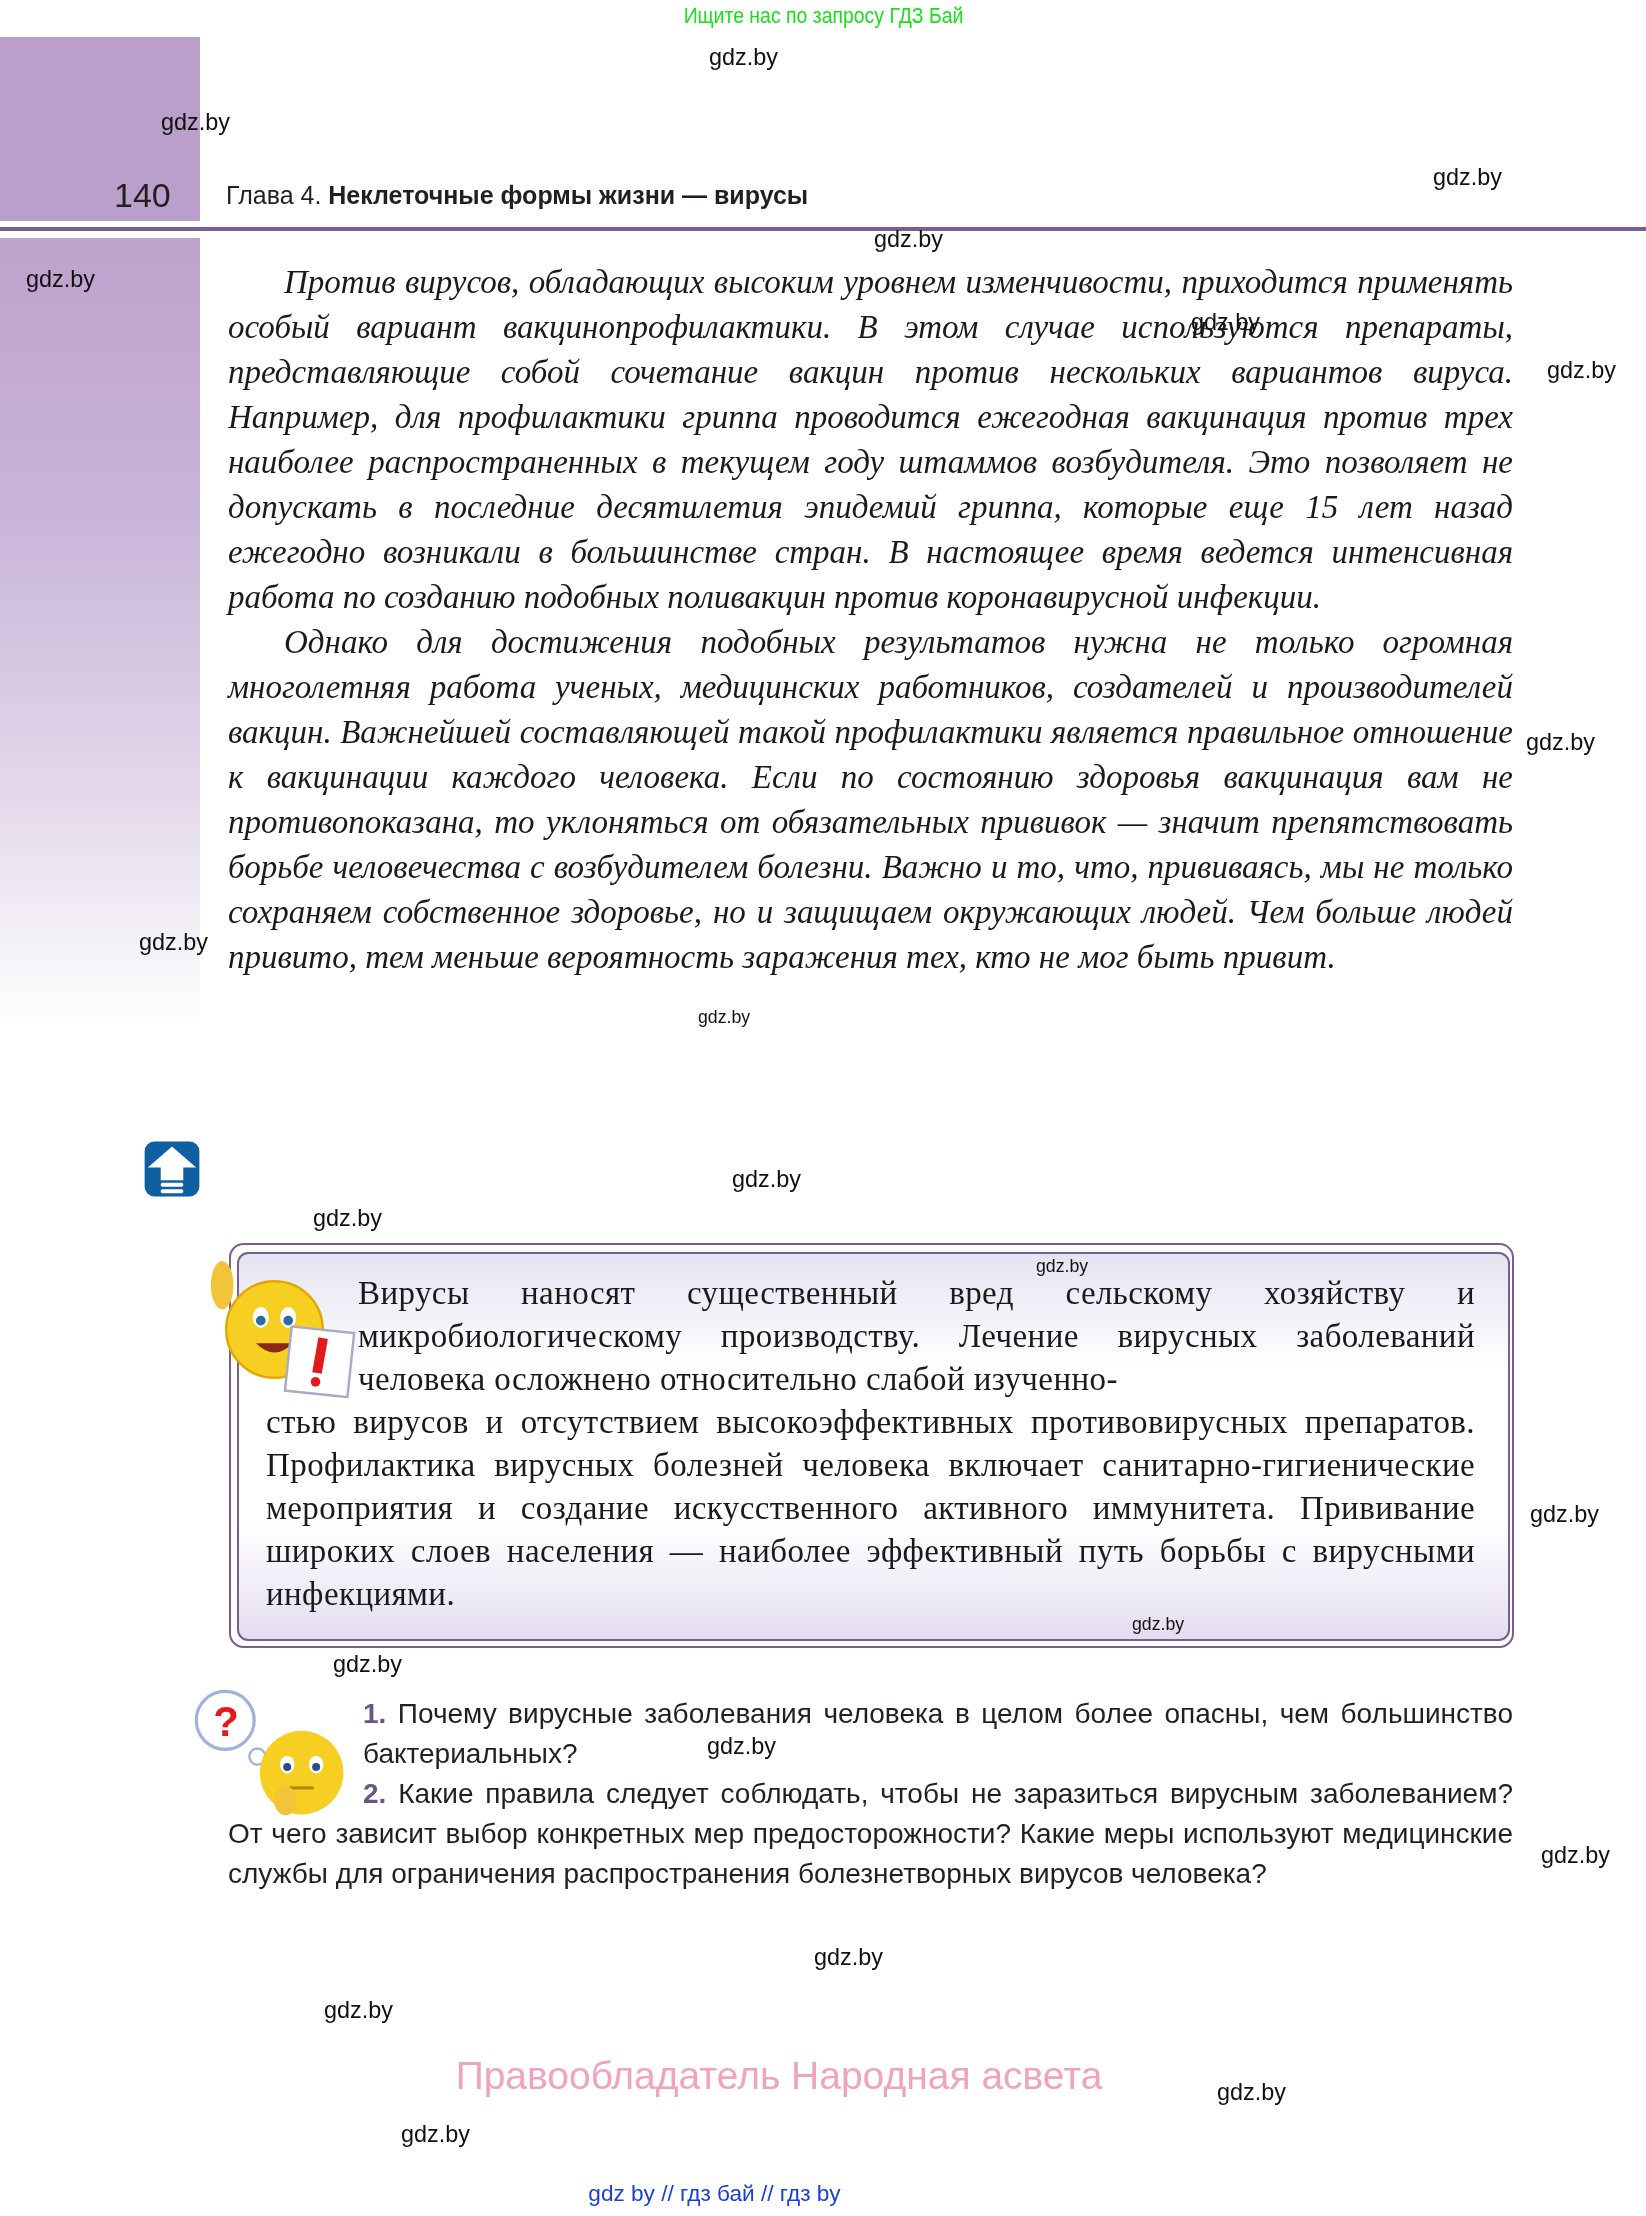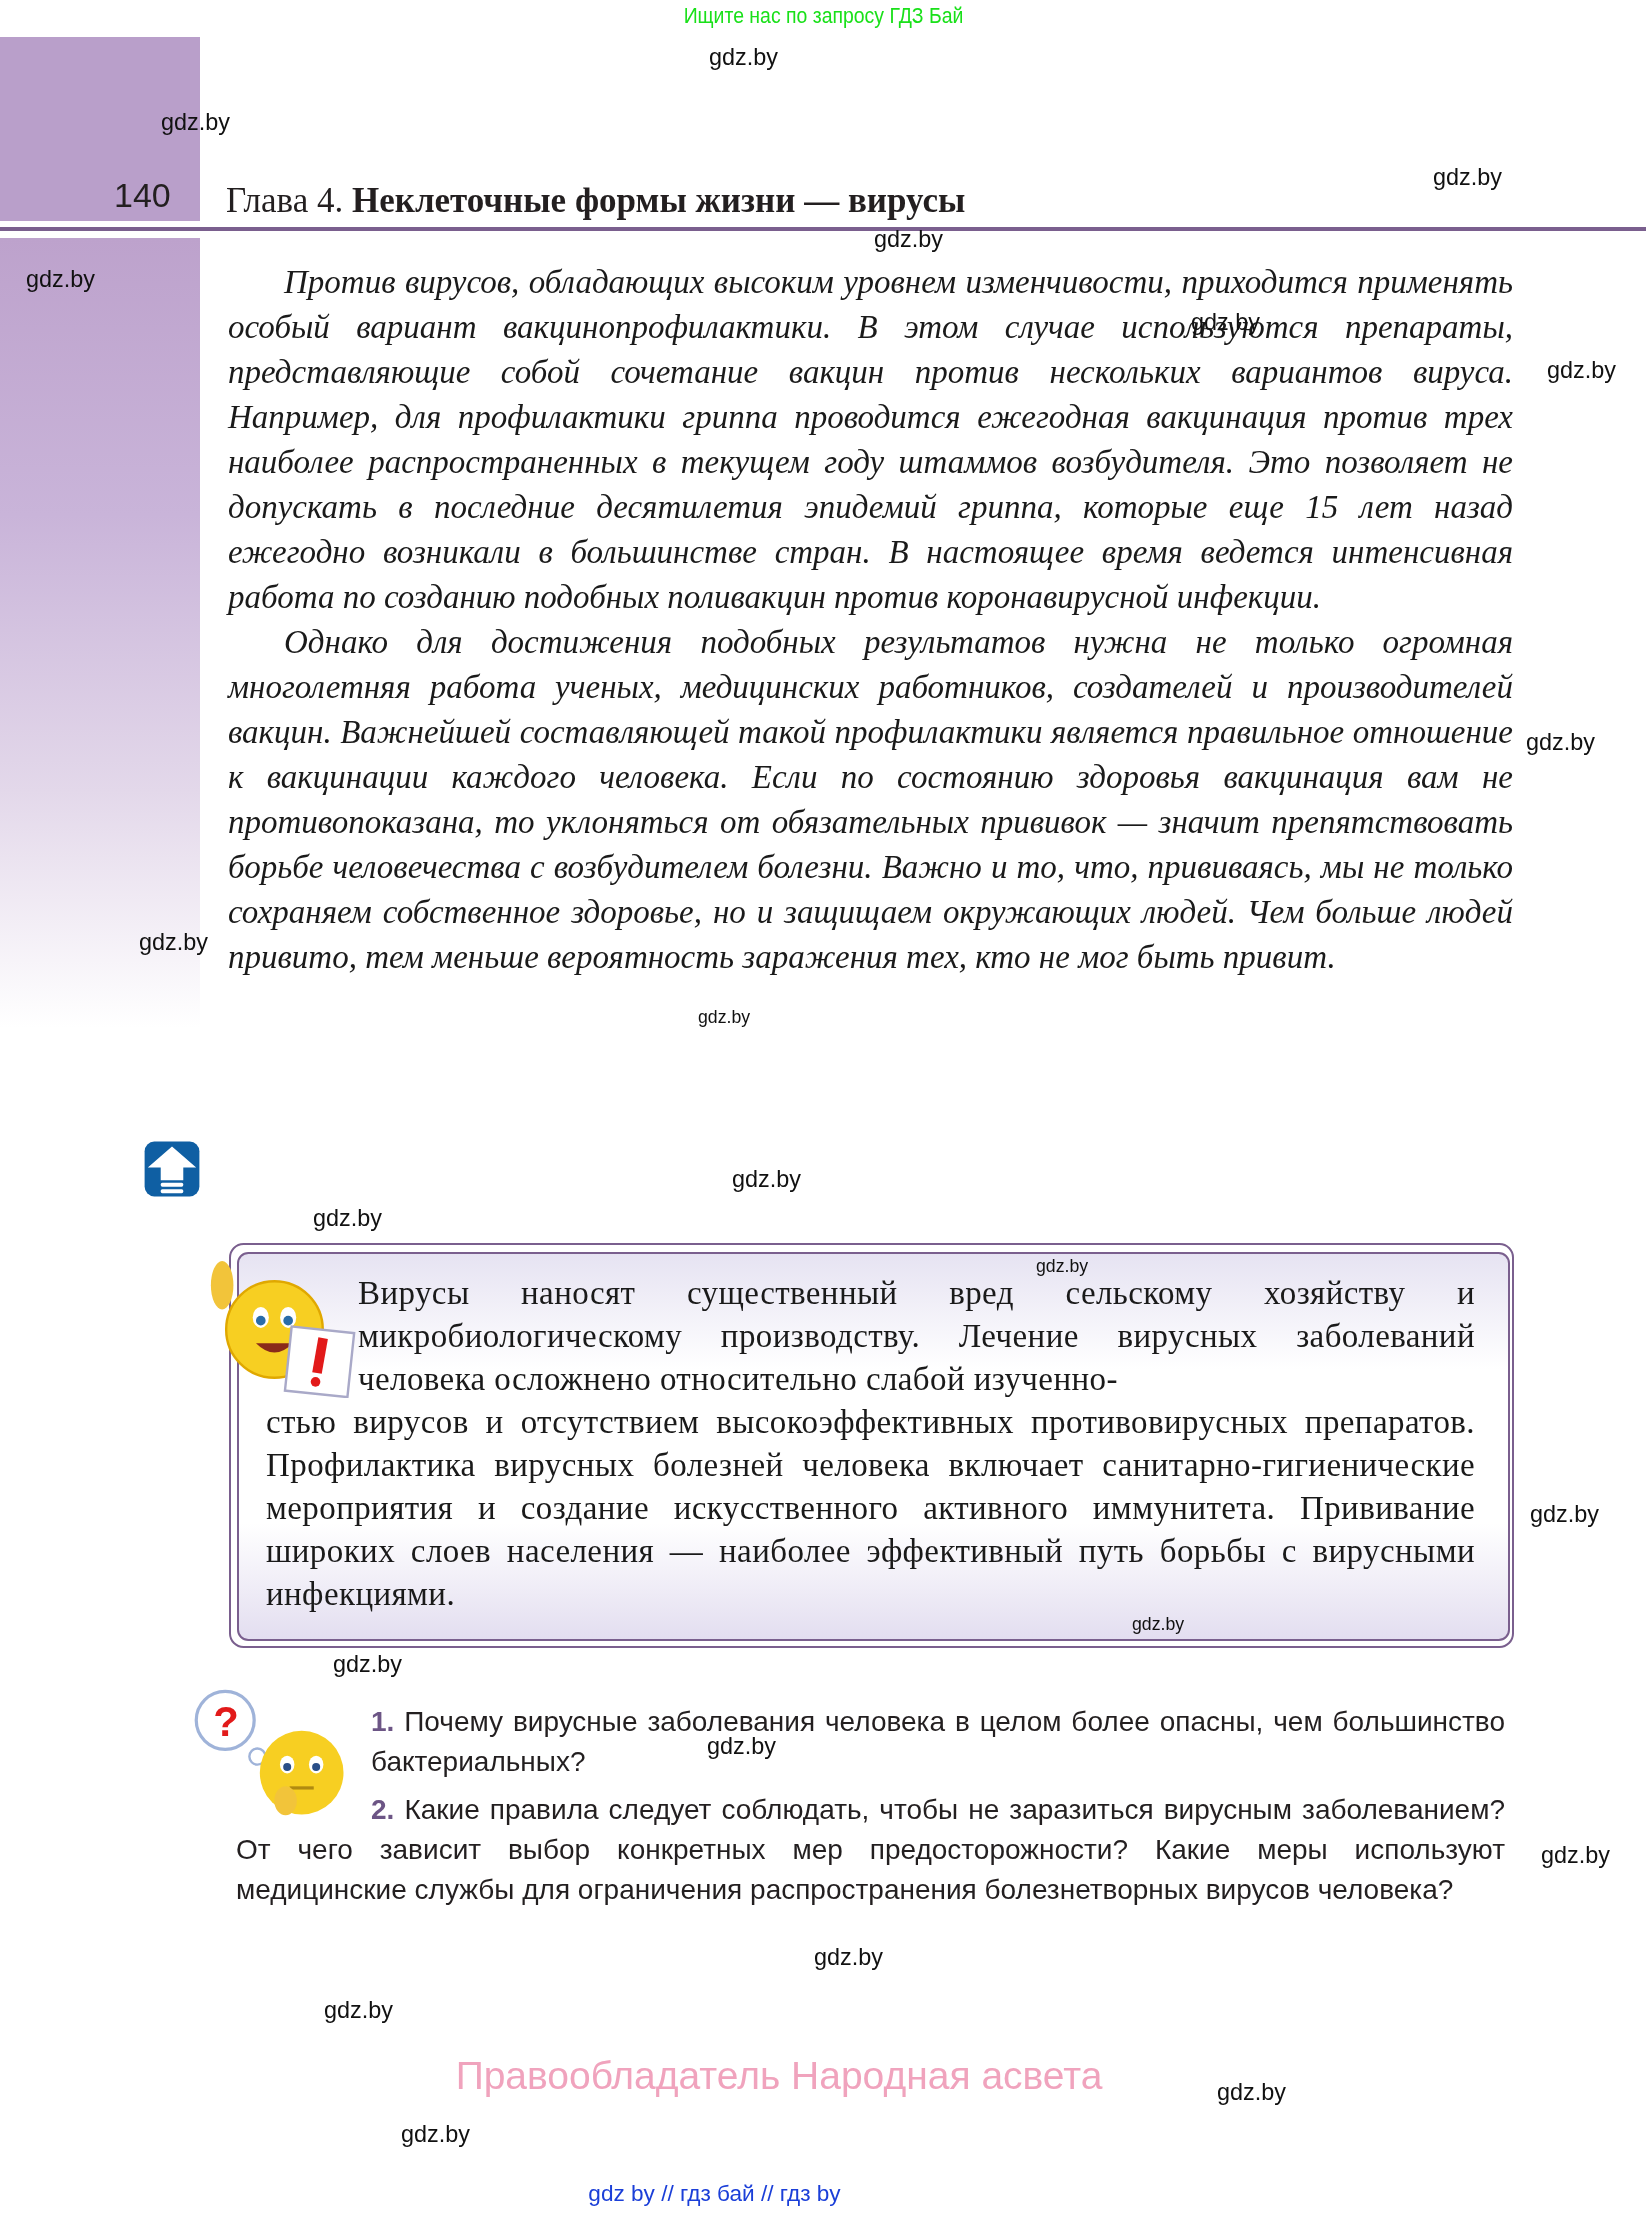--- a/index.html
+++ b/index.html
@@ -7,22 +7,22 @@
 
   .top-banner { position: absolute; left: 0; width: 1647px; top: 3.2px; text-align: center;
     font-family: "Liberation Sans", sans-serif; font-size: 22.6px; color: #19e019; transform: scaleX(0.86); }
 
   .sidebar-top { position: absolute; left: 0; top: 37px; width: 200px; height: 184px; background: #b99fca; }
   .sidebar-bottom { position: absolute; left: 0; top: 238px; width: 200px; height: 790px;
     background: linear-gradient(to bottom, #bda2cc 0%, #c9b4d9 35%, #e3d8ea 70%, #ffffff 100%); }
 
   .page-number { position: absolute; left: 114px; top: 176px; font-family: "Liberation Sans", sans-serif;
     font-weight: normal; font-size: 34px; color: #231f20; }
-  .chapter-title { position: absolute; left: 226px; top: 181px; font-family: Liberation Serif, serif;
-    font-size: 35px; color: #231f20; white-space: nowrap; }
+  .chapter-title { position: absolute; left: 226px; top: 181px; font-family: Liberation Sans, sans-serif;
+    font-size: 25px; color: #231f20; white-space: nowrap; }
   .chapter-title .ch-label { font-weight: normal; }
   .chapter-title .ch-name { font-weight: bold; }
   .header-rule { position: absolute; left: 0; top: 227px; width: 1647px; height: 4px; background: #7a5f8e; }
 
   .body-text { position: absolute; left: 228px; width: 1285px; font-family: "Liberation Serif", serif;
     font-size: 33px; line-height: 45px; color: #1a1a1a; text-align: justify; }
   .body-text p { margin: 0; }
   .body-text p.indent { text-indent: 56px; font-style: italic; }
 
   .note-icon { position: absolute; left: 143px; top: 1140px; width: 58px; height: 58px; }
@@ -34,21 +34,21 @@
     background: linear-gradient(to bottom, #e6e3f2 0%, #ffffff 30%, #ffffff 70%, #e3def0 100%); }
   .summary-text { position: absolute; left: 266px; top: 1272px; width: 1209px;
     font-family: "Liberation Serif", serif; font-size: 33px; line-height: 43px; color: #1a1a1a;
     text-align: justify; letter-spacing: 0.4px; }
   .summary-text .lead { padding-left: 92px; display: block; }
   .smiley-excl { position: absolute; left: 198px; top: 1253px; width: 161px; height: 145px; }
 
   .questions { position: absolute; left: 228px; top: 1694px; width: 1285px;
     font-family: "Liberation Sans", sans-serif; font-size: 28px; line-height: 40px; color: #231f20;
     text-align: justify; }
-  .questions p { margin: 8px; }
+  .questions p { margin: 0; }
   .questions .qnum { color: #6c5585; font-weight: bold; }
   .questions .q-first { padding-left: 135px; }
   .questions .q-indent { text-indent: 135px; }
   .questions .q-indent3 { text-indent: 56px; }
   .smiley-q { position: absolute; left: 189px; top: 1680px; width: 169px; height: 137px; }
 
   .copyright { position: absolute; left: 0; width: 1558px; top: 2054px; text-align: center;
     font-family: "Liberation Sans", sans-serif; font-size: 39px; color: #f0a3bd; }
   .footer-links { position: absolute; left: 0; width: 1429px; top: 2181px; text-align: center;
     font-family: "Liberation Sans", sans-serif; font-size: 22.6px; color: #1b3fd8; }

